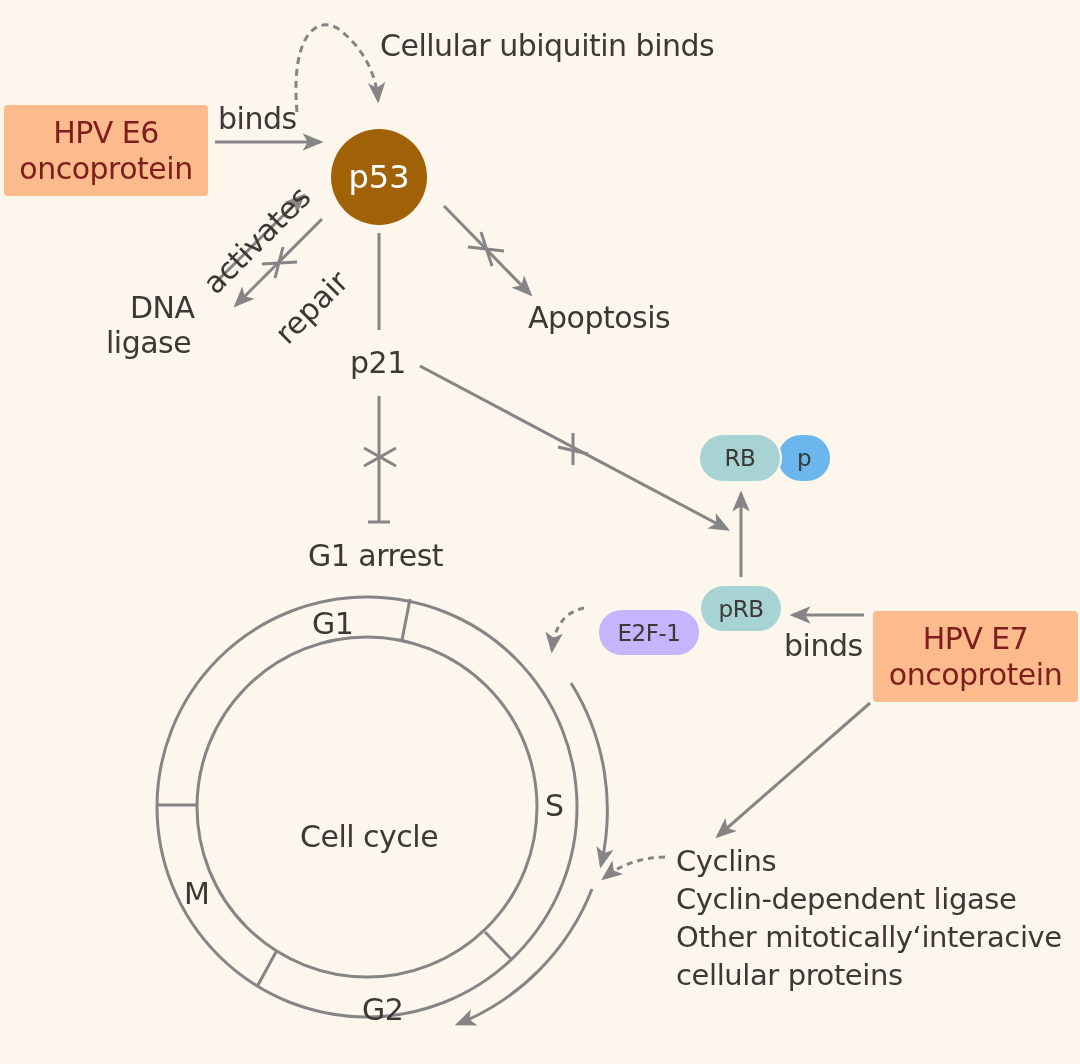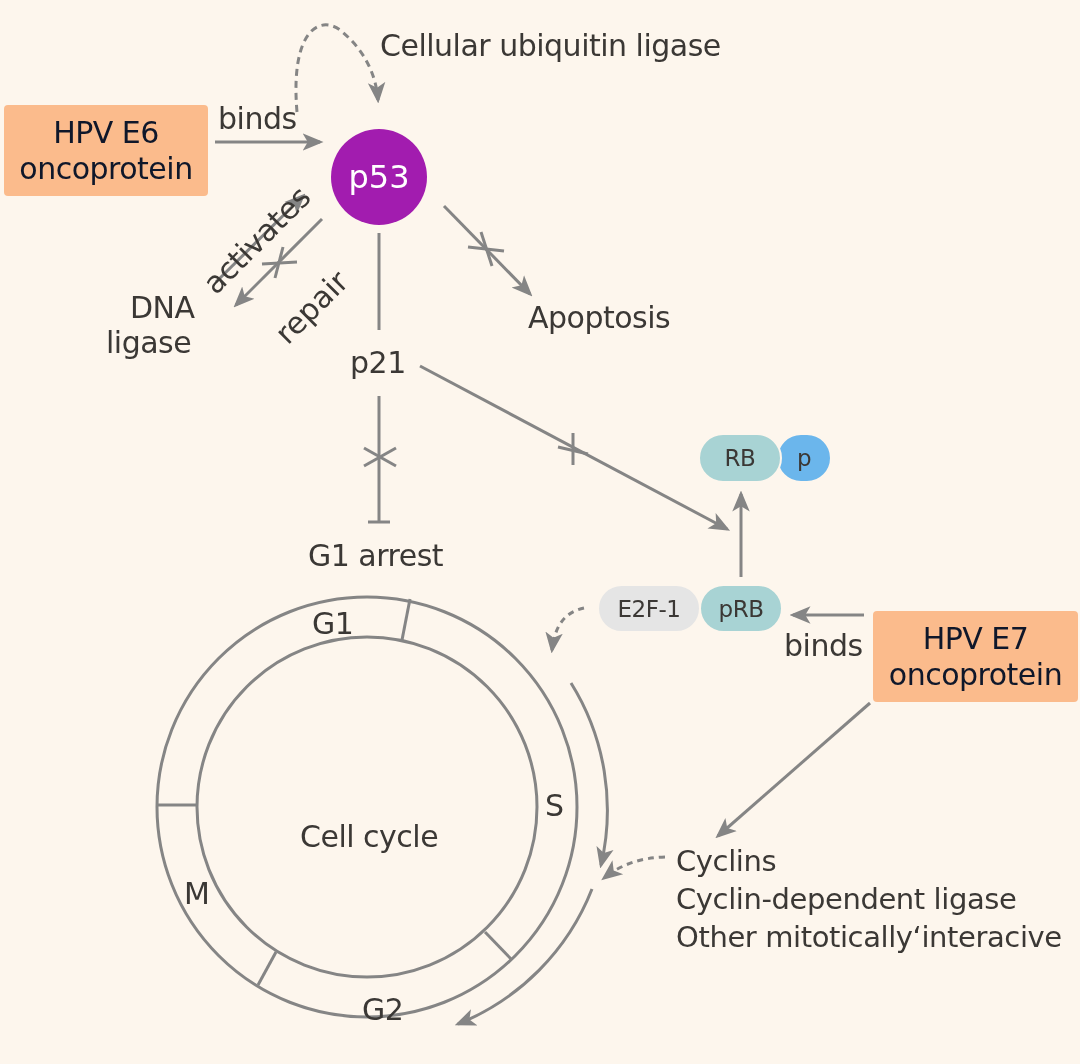--- a/index.html
+++ b/index.html
@@ -1,25 +1,25 @@
 <!DOCTYPE html>
 <html><head>
 <meta charset="utf-8">
 <style>
   html, body { margin: 0; padding: 0; }
   body { width: 1080px; height: 1064px; background: #fdf6ed; position: relative; overflow: hidden;
          font-family: "DejaVu Sans", "Liberation Sans", sans-serif; color: #3b3835; }
   svg { position: absolute; left: 0; top: 0; }
   .lbl { position: absolute; font-size: 30px; line-height: 36px; white-space: nowrap; color: #3b3835; letter-spacing: -0.5px; }
   .box { position: absolute; background: #fbbb8c; border-radius: 4px; display: flex; flex-direction: column;
-         align-items: center; justify-content: center; font-size: 30px; line-height: 36px; color: #0f172a; letter-spacing: -0.5px; }
+         align-items: center; justify-content: center; font-size: 30px; line-height: 36px; color: #7f1d1d; letter-spacing: -0.5px; }
   .pill { position: absolute; border-radius: 25px; display: flex; align-items: center; justify-content: center;
           font-size: 23px; color: #3b3835; border: 2px solid #fdf6ed; box-sizing: border-box; letter-spacing: -0.5px; }
   .p53 { position: absolute; left: 331px; top: 129px; width: 96px; height: 96px; border-radius: 50%;
-         background: #a21caf; color: #ffffff; display: flex; align-items: center; justify-content: center; font-size: 32px; }
+         background: #a16207; color: #ffffff; display: flex; align-items: center; justify-content: center; font-size: 32px; }
   .rot { position: absolute; font-size: 30px; white-space: nowrap; color: #3b3835; transform-origin: 0 0; }
   .multi { position: absolute; font-size: 29px; line-height: 38px; white-space: nowrap; color: #3b3835; letter-spacing: -0.4px; }
 </style>
 </head>
 <body>
 
 <svg width="1080" height="1064" viewBox="0 0 1080 1064">
   <defs>
     <marker id="ah" viewBox="0 0 12 12" refX="10" refY="6" markerWidth="7" markerHeight="7" orient="auto-start-reverse" markerUnits="strokeWidth">
       <path d="M0,1 L12,6 L0,11 L3,6 Z" fill="#858585"></path>
@@ -82,50 +82,51 @@
     <line x1="276" y1="952" x2="258" y2="985"></line>
     <line x1="157" y1="805" x2="197" y2="805"></line>
   </g>
 </svg>
 
 <div class="box" style="left:4px;top:105px;width:204px;height:91px;">
   <span>HPV E6</span>
   <span>oncoprotein</span>
 </div>
 <div class="lbl" style="left:218px;top:101px;">binds</div>
-<div class="lbl" style="left:380px;top:28px;">Cellular ubiquitin ligase</div>
+<div class="lbl" style="left:380px;top:28px;">Cellular ubiquitin binds</div>
 
 <div class="p53">p53</div>
 
 <div class="rot" style="left:196px;top:276px;transform:rotate(-45deg);">activates</div>
 <div class="rot" style="left:268px;top:326px;transform:rotate(-45deg);">repair</div>
 
 <div class="lbl" style="left:130px;top:290px;">DNA</div>
 <div class="lbl" style="left:106px;top:325px;">ligase</div>
 
 <div class="lbl" style="left:528px;top:300px;">Apoptosis</div>
 <div class="lbl" style="left:350px;top:345px;">p21</div>
 <div class="lbl" style="left:308px;top:538px;">G1 arrest</div>
 
 <div class="pill" style="left:776px;top:433px;width:56px;height:50px;background:#6bb6ec;">p</div>
 <div class="pill" style="left:698px;top:433px;width:84px;height:50px;background:#a8d3d4;">RB</div>
 
-<div class="pill" style="left:597px;top:584px;width:104px;height:49px;background:#e5e5e5;">E2F-1</div>
+<div class="pill" style="left:597px;top:608px;width:104px;height:49px;background:#c4b5fd;">E2F-1</div>
 <div class="pill" style="left:699px;top:584px;width:84px;height:49px;background:#a8d3d4;">pRB</div>
 
 <div class="lbl" style="left:784px;top:628px;">binds</div>
 
 <div class="box" style="left:873px;top:611px;width:205px;height:91px;">
   <span>HPV E7</span>
   <span>oncoprotein</span>
 </div>
 
 <div class="lbl" style="left:300px;top:788px;margin-top:31px;">Cell cycle</div>
 <div class="lbl" style="left:312px;top:606px;">G1</div>
 <div class="lbl" style="left:545px;top:788px;">S</div>
 <div class="lbl" style="left:362px;top:980px;margin-top:12px;">G2</div>
 <div class="lbl" style="left:184px;top:876px;">M</div>
 
 <div class="multi" style="left:676px;top:842px;">
   <div>Cyclins</div>
   <div>Cyclin-dependent ligase</div>
   <div>Other mitotically‘interacive</div>
+  <div>cellular proteins</div>
 </div>
 
 </body></html>

